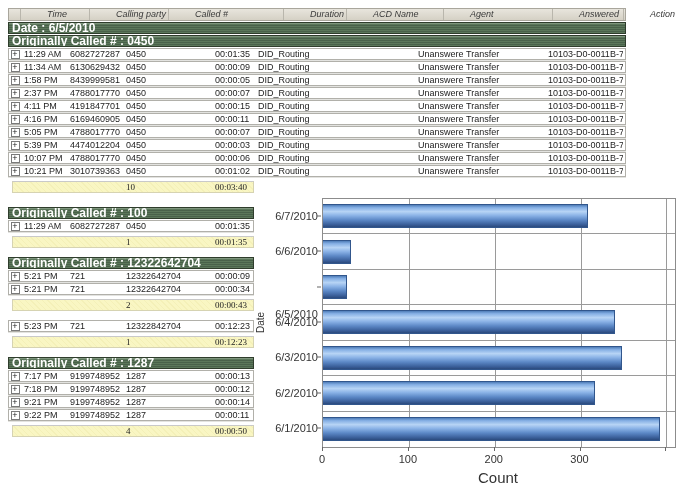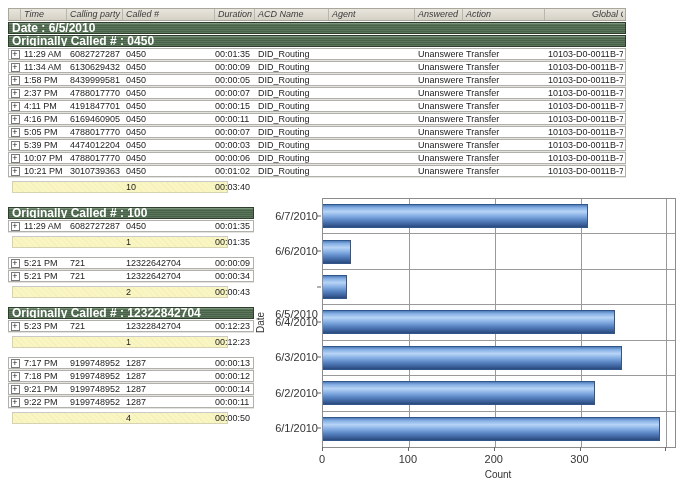--- a/index.html
+++ b/index.html
@@ -4,62 +4,62 @@
 <style>
   html,body{margin:0;padding:0;background:#fff;}
   body{width:676px;height:485px;position:relative;font-family:"Liberation Sans",sans-serif;overflow:hidden;}
 
   
   .rpt{position:absolute;}
   #main-table{left:8px;top:8px;width:618px;}
   #sub-tables{left:8px;top:206px;width:246px;}
 
   .hdr-row{display:grid;grid-template-columns:12px 46px 56px 92px 40px 74px 86px 48px 82px 78px;
-    background:linear-gradient(180deg,#e8e5dd,#d5d1c5);border:1px solid #a9a69c;height:13px;box-sizing:border-box;}
+    background:linear-gradient(180deg,#e8e5dd,#d5d1c5);border:1px solid #a9a69c;height:13px;box-sizing:border-box;gap:23px;}
   .hdr-cell{font-style:italic;font-size:9px;color:#3a3a3a;line-height:11px;padding-left:3px;
     border-right:1px solid #b9b6ac;overflow:hidden;white-space:nowrap;}
   .hdr-cell:last-child{border-right:none;margin-left:44px;}
 
   .grp-bar{height:12px;box-sizing:border-box;border:1px solid #2f3d2c;
     background:repeating-linear-gradient(0deg,#5b775a 0px,#5b775a 1px,#49614a 1px,#49614a 2px);
     box-shadow:inset 0 1px 0 #7e957d;
     color:#fff;font-size:12px;font-weight:bold;line-height:10px;padding-left:3px;
     white-space:nowrap;overflow:hidden;margin-top:1px;}
 
   .data-row{display:grid;height:12px;margin-top:1px;box-sizing:border-box;
     background:#fff;border:1px solid #b1b0aa;box-shadow:0 1px 0 #e3e3e0;}
   .row-main{grid-template-columns:12px 46px 56px 92px 40px 74px 86px 48px 82px 78px;}
   .row-sub{grid-template-columns:12px 46px 56px 92px 40px;}
   .cell{font-size:9px;color:#1c1c1c;line-height:10px;padding-left:3px;white-space:nowrap;overflow:hidden;}
   .cell.dur{text-align:left;padding-right:2px;padding-left:0;}
   .expand-cell{display:flex;align-items:center;justify-content:center;padding:0;}
   .expand-box{width:9px;height:9px;border:1px solid #7a7a7a;box-sizing:border-box;background:#fff;
     font-size:9px;line-height:7px;text-align:center;color:#222;cursor:pointer;}
 
-  .sum-row{display:grid;grid-template-columns:54px 56px 92px 40px;height:12px;margin:4px 0 0 4px;width:216px;
+  .sum-row{display:grid;grid-template-columns:54px 56px 92px 40px;height:12px;margin:4px 0 0 4px;width:242px;
     box-sizing:border-box;background:#f9f6c3;border:1px solid #d6d3b2;border-top:1px solid #c9c9c9;
-    background-image:repeating-linear-gradient(45deg,#f9f6c3 0px,#f9f6c3 3px,#f4f0b8 3px,#f4f0b8 4px);}
+    background-image:repeating-linear-gradient(45deg,#f9f6c3 0px,#f9f6c3 3px,#f4f0b8 3px,#f4f0b8 4px);font-family:Liberation Serif, serif;}
   .sum-row .cell{color:#222;}
 
   .group-block{margin-bottom:9px;}
 
   
   #chart{position:absolute;left:250px;top:193px;width:426px;height:292px;}
   #plot{position:absolute;left:72px;top:5px;width:352px;height:248px;border:1px solid #8c8c8c;background:#fff;}
   .band{position:relative;box-sizing:border-box;border-bottom:1px solid #9a9a9a;}
   .band:last-child{border-bottom:none;}
   .bar{position:absolute;left:0;top:50%;transform:translateY(-50%);height:24px;
     border:1px solid #31568c;border-left:none;box-sizing:border-box;
     background:linear-gradient(180deg,#4f7db8 0%,#85afe4 12%,#b7d4f5 30%,#8ab2e6 48%,#5c88c6 68%,#3c619c 88%,#2b4a7d 100%);}
   .gl-v{position:absolute;top:0;bottom:0;width:1px;background:#9a9a9a;}
   .ylab{position:absolute;right:358px;width:62px;text-align:right;font-size:11px;color:#333;transform:translateY(-50%);}
   .ytick{position:absolute;width:4px;height:1px;background:#666;left:67px;transform:translateY(-50%);}
   .xlab{position:absolute;top:260px;font-size:11px;color:#333;transform:translateX(-50%);}
   .xtick{position:absolute;top:254px;width:1px;height:4px;background:#666;}
-  #x-title{position:absolute;top:276px;left:72px;width:352px;text-align:center;font-size:10px;color:#333;}
+  #x-title{position:absolute;top:276px;left:72px;width:352px;text-align:center;font-size:15px;color:#333;}
   #y-title{position:absolute;left:-20px;top:124px;width:60px;text-align:center;font-size:10px;color:#333;
     transform:rotate(-90deg);}
 </style>
 </head>
 <body>
 
 <div id="main-table" class="rpt">
   <div class="hdr-row">
     <div class="hdr-cell"></div>
     <div class="hdr-cell">Time</div>
@@ -237,20 +237,21 @@
         <div class="cell dur">00:01:35</div>
       </div>
       <div class="sum-row">
         <div class="cell"></div>
         <div class="cell"></div>
         <div class="cell">1</div>
         <div class="cell dur">00:01:35</div>
       </div>
     </div>
     <div class="group-block">
+      <div class="grp-bar">Originally Called # : 12322642704</div>
       <div class="data-row row-sub">
         <div class="cell expand-cell">
           <span class="expand-box">+</span>
         </div>
         <div class="cell">5:21 PM</div>
         <div class="cell">721</div>
         <div class="cell">12322642704</div>
         <div class="cell dur">00:00:09</div>
       </div>
       <div class="data-row row-sub">
@@ -263,38 +264,38 @@
         <div class="cell dur">00:00:34</div>
       </div>
       <div class="sum-row">
         <div class="cell"></div>
         <div class="cell"></div>
         <div class="cell">2</div>
         <div class="cell dur">00:00:43</div>
       </div>
     </div>
     <div class="group-block">
-      <div class="grp-bar">Originally Called # : 12322842704</div>
       <div class="data-row row-sub">
         <div class="cell expand-cell">
           <span class="expand-box">+</span>
         </div>
         <div class="cell">5:23 PM</div>
         <div class="cell">721</div>
         <div class="cell">12322842704</div>
         <div class="cell dur">00:12:23</div>
       </div>
       <div class="sum-row">
         <div class="cell"></div>
         <div class="cell"></div>
         <div class="cell">1</div>
         <div class="cell dur">00:12:23</div>
       </div>
     </div>
     <div class="group-block">
+      <div class="grp-bar">Originally Called # : 1287</div>
       <div class="data-row row-sub">
         <div class="cell expand-cell">
           <span class="expand-box">+</span>
         </div>
         <div class="cell">7:17 PM</div>
         <div class="cell">9199748952</div>
         <div class="cell">1287</div>
         <div class="cell dur">00:00:13</div>
       </div>
       <div class="data-row row-sub">

